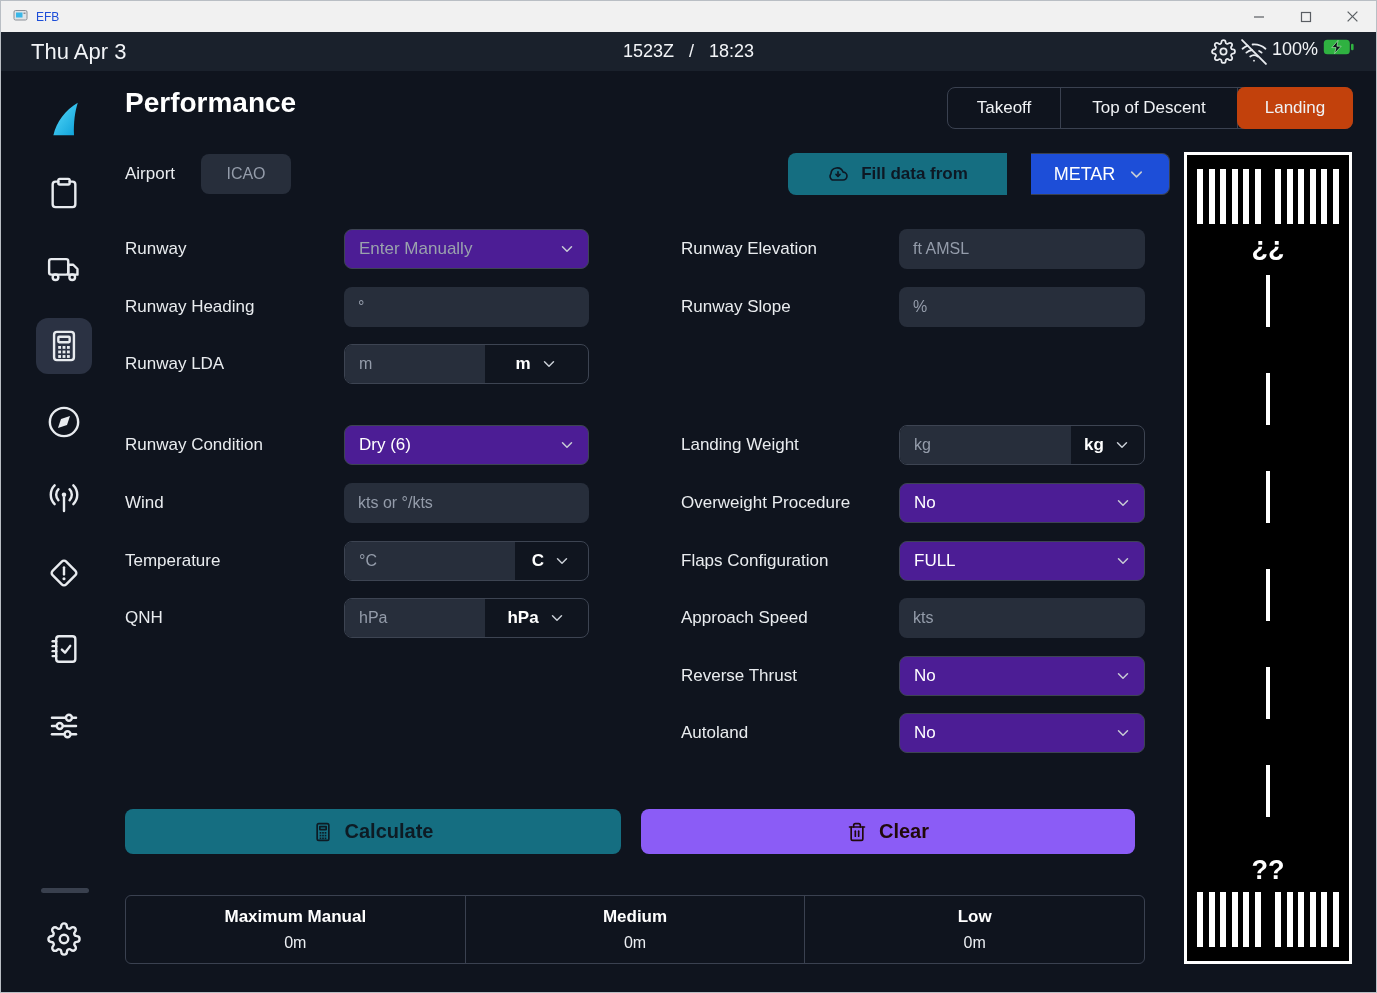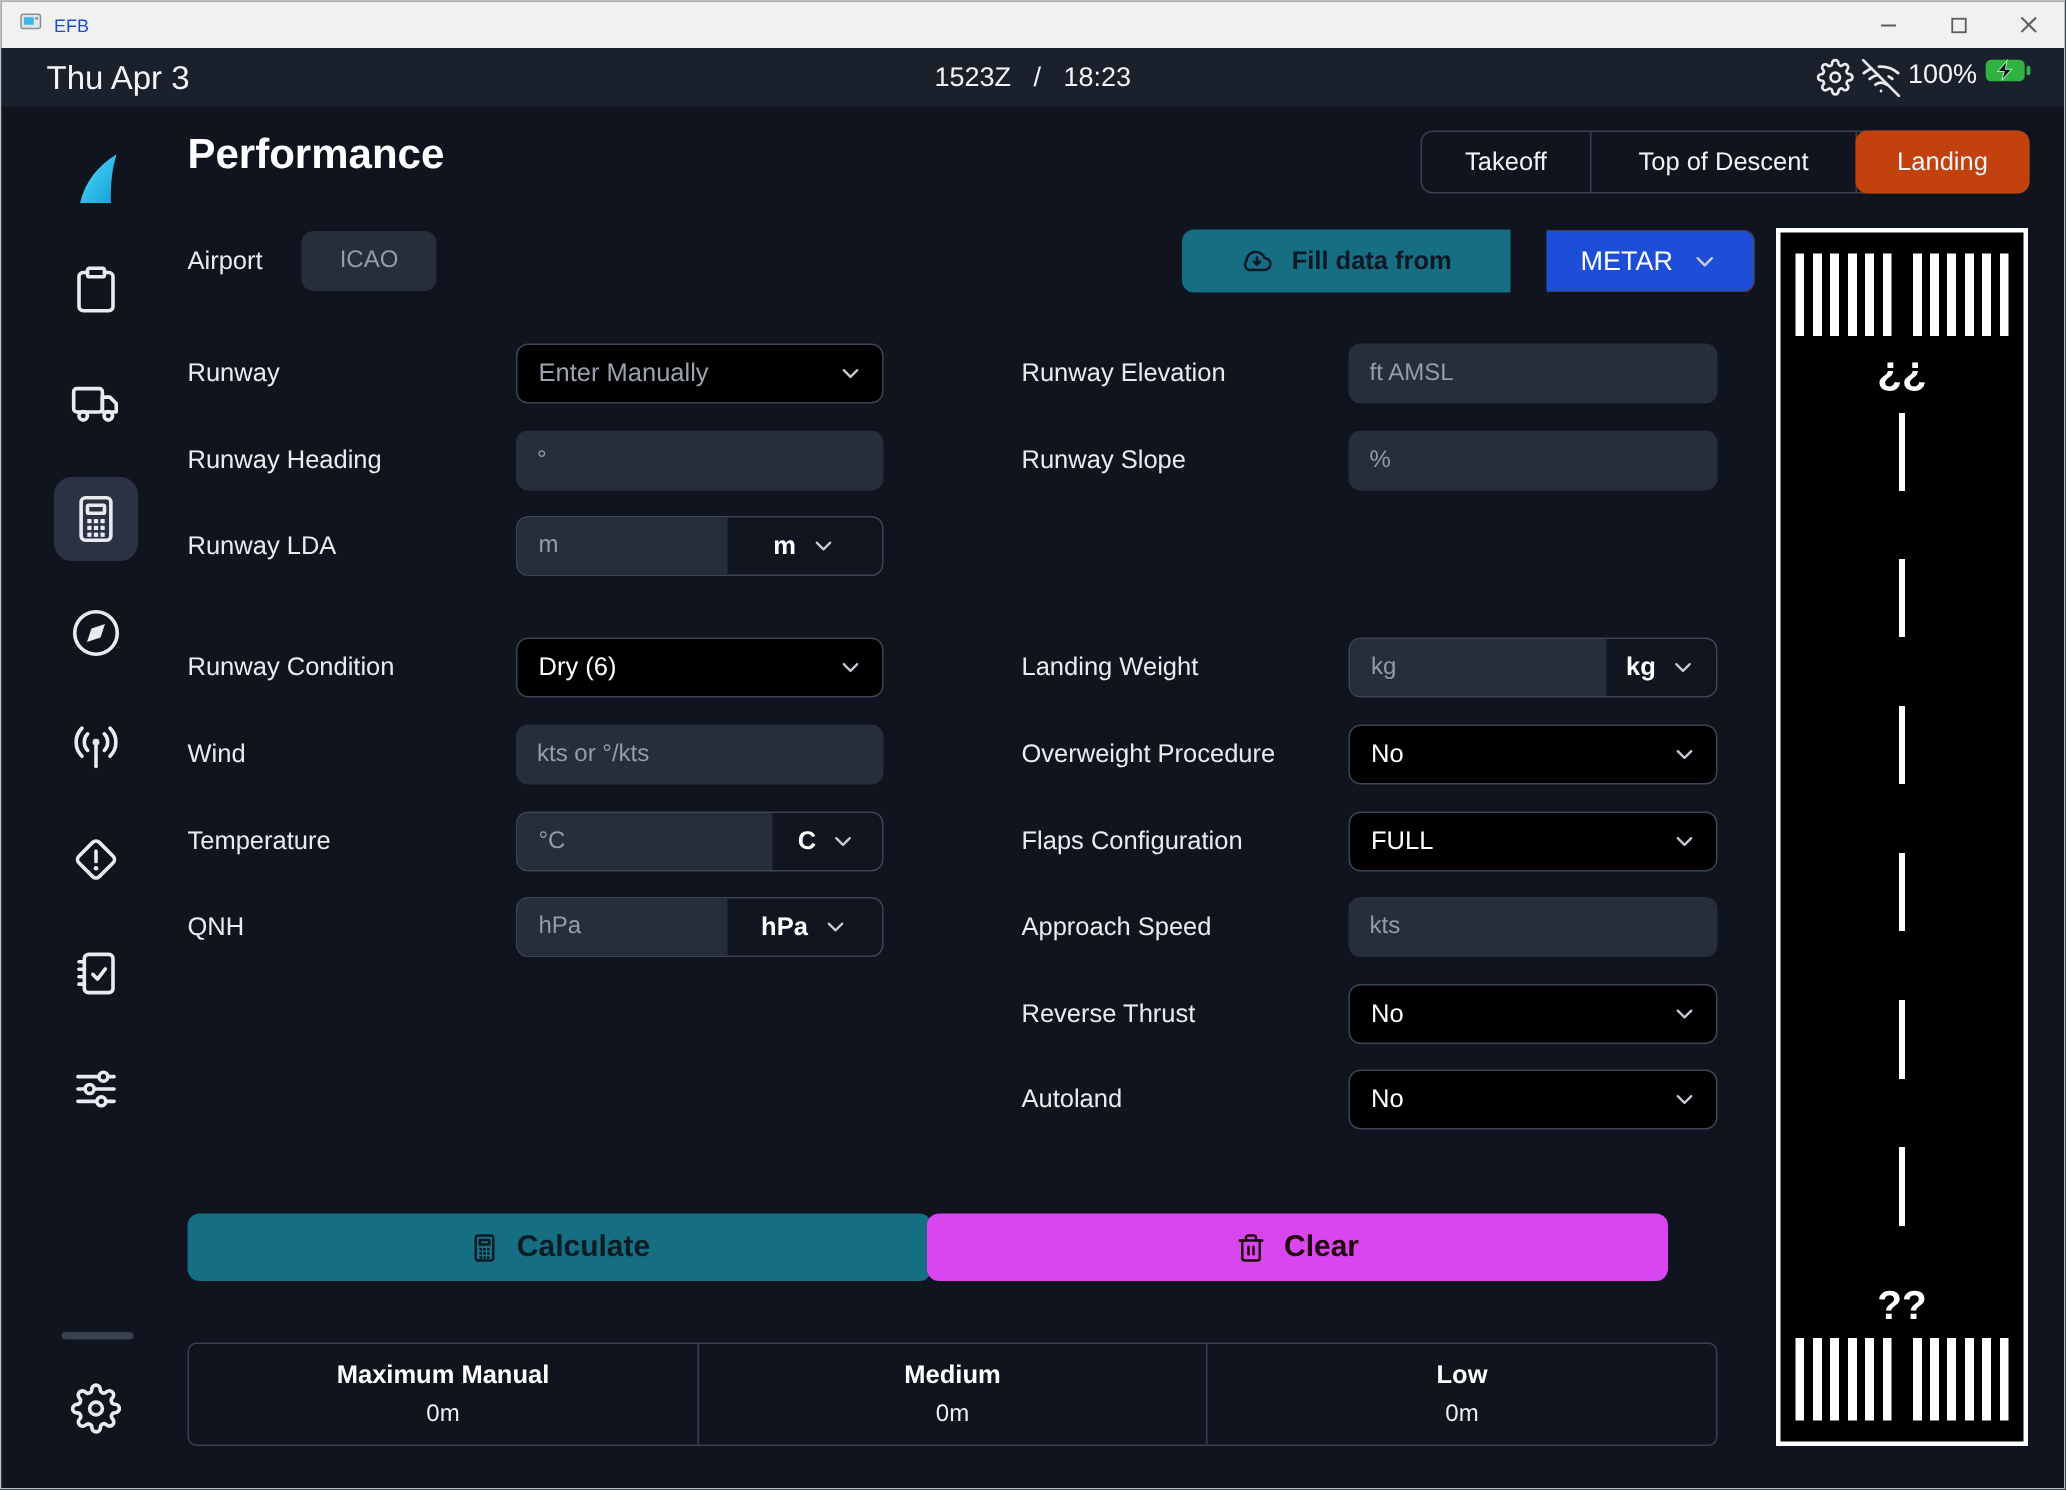--- a/index.html
+++ b/index.html
@@ -51,33 +51,33 @@
   .frow { position:absolute; height:40px; display:flex; align-items:center; }
   .frow.lcol { left:124px; }
   .frow.rcol { left:680px; }
   .flabel { font-size:17px; color:#e9ecef; }
   .lcol .flabel { width:219px; } .rcol .flabel { width:218px; }
   .lcol .field { width:245px; } .rcol .field { width:246px; }
 
   .tinput { height:40px; background:#272e3b; border:none; border-radius:8px; padding:0 14px; font-size:16px; color:#fff; outline:none; }
   input::placeholder { color:#949caa; opacity:1; }
 
-  .select { height:40px; border:1px solid #3d4452; border-radius:8px; background:#000000; display:flex; align-items:center; justify-content:space-between; padding:0 12px 0 14px; color:#fff; font-size:17px; cursor:pointer; }
+  .select { height:40px; border:1px solid #3d4452; border-radius:8px; background:#4c1d95; display:flex; align-items:center; justify-content:space-between; padding:0 12px 0 14px; color:#fff; font-size:17px; cursor:pointer; }
   .select .ph { color:#9aa2ad; }
 
   .combo { height:40px; border:1px solid #3d4452; border-radius:8px; background:#10151f; display:flex; overflow:hidden; }
   .combo input { flex:1; min-width:0; background:#272e3b; border:none; padding:0 14px; font-size:16px; color:#fff; outline:none; }
   .unit { display:flex; align-items:center; justify-content:center; gap:9px; color:#fff; font-size:17px; font-weight:700; cursor:pointer; flex:none; }
   .unit-sm { width:73px; } .unit-lg { width:103px; }
   .chev { flex:none; }
 
   
   .btn-big { position:absolute; top:738px; height:45px; border:none; border-radius:8px; display:flex; align-items:center; justify-content:center; gap:12px; font-size:20px; font-weight:700; cursor:pointer; }
   .btn-calc { left:124px; width:496px; background:#156e81; color:#0d1b24; }
-  .btn-clear { left:617px; width:494px; background:#d946ef; color:#20090a; }
+  .btn-clear { left:640px; width:494px; background:#8b5cf6; color:#20090a; }
 
   
   .results { position:absolute; left:124px; top:824px; width:1020px; height:69px; border:1px solid #3a4150; border-radius:6px; display:flex; }
   .rescell { flex:1; border-right:1px solid #3a4150; display:flex; flex-direction:column; align-items:center; justify-content:center; gap:7px; }
   .rescell:last-child { border-right:none; }
   .res-h { font-size:17px; font-weight:700; color:#ffffff; }
   .res-v { font-size:16px; color:#eceff3; }
 
   
   .runway { position:absolute; left:1183px; top:81px; width:168px; height:812px; background:#000; border:3px solid #fff; display:flex; flex-direction:column; align-items:center; }

